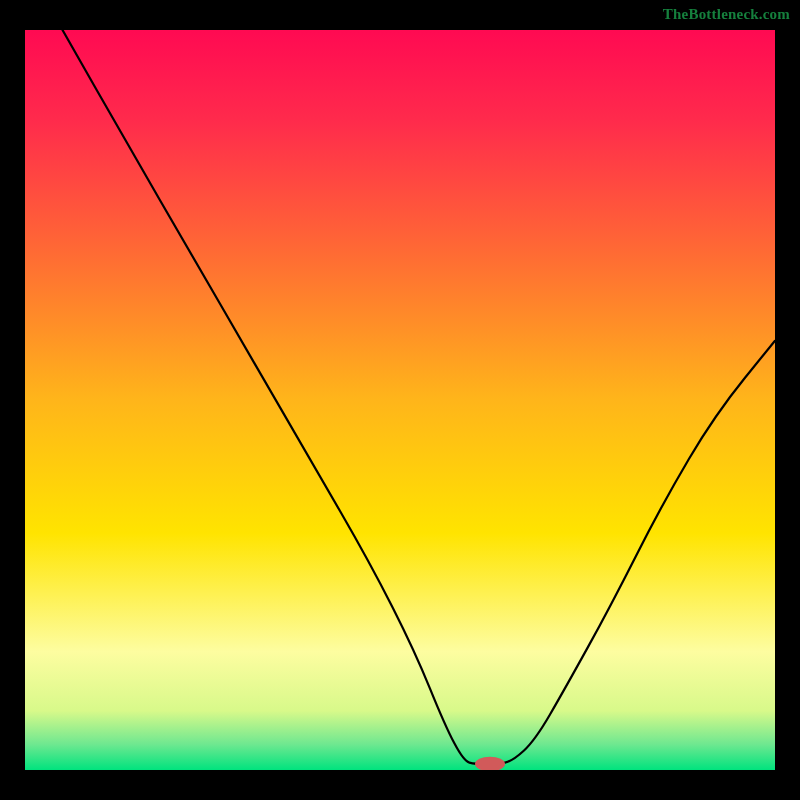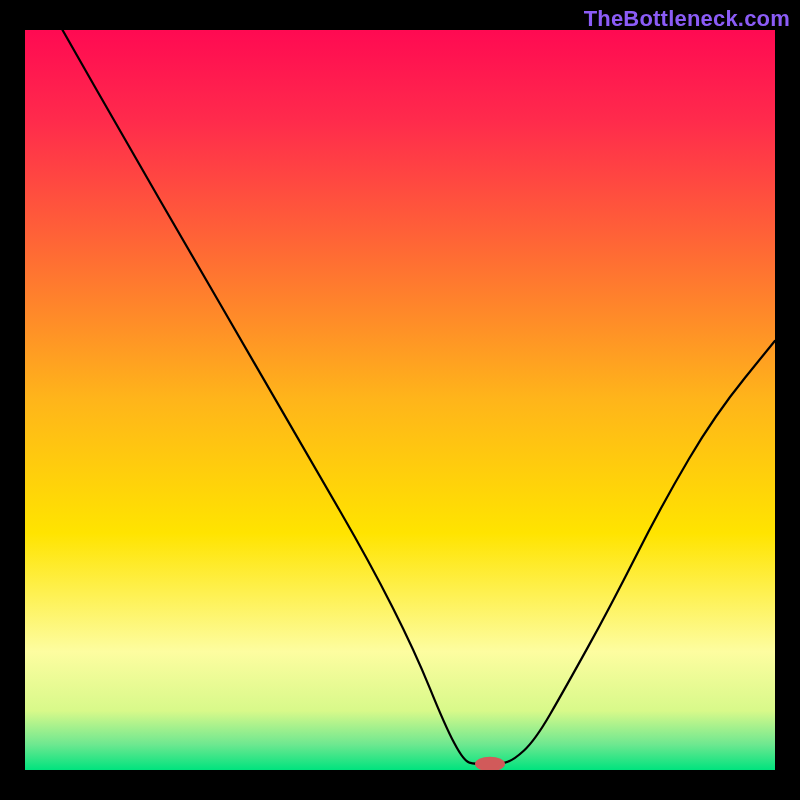--- a/index.html
+++ b/index.html
@@ -13,24 +13,24 @@
   .container {
     position: relative;
     width: 800px;
     height: 800px;
     background: #000;
   }
   .watermark {
     position: absolute;
     top: 6px;
     right: 10px;
-    font-family: Liberation Sans, sans-serif;
-    font-size: 22px;
+    font-family: Liberation Serif, serif;
+    font-size: 15px;
     font-weight: bold;
-    color: #8b5cf6;
+    color: #15803d;
     z-index: 20;
     letter-spacing: 0.2px;
   }
   .plot {
     position: absolute;
     left: 25px;
     top: 30px;
     width: 750px;
     height: 740px;
     overflow: hidden;

